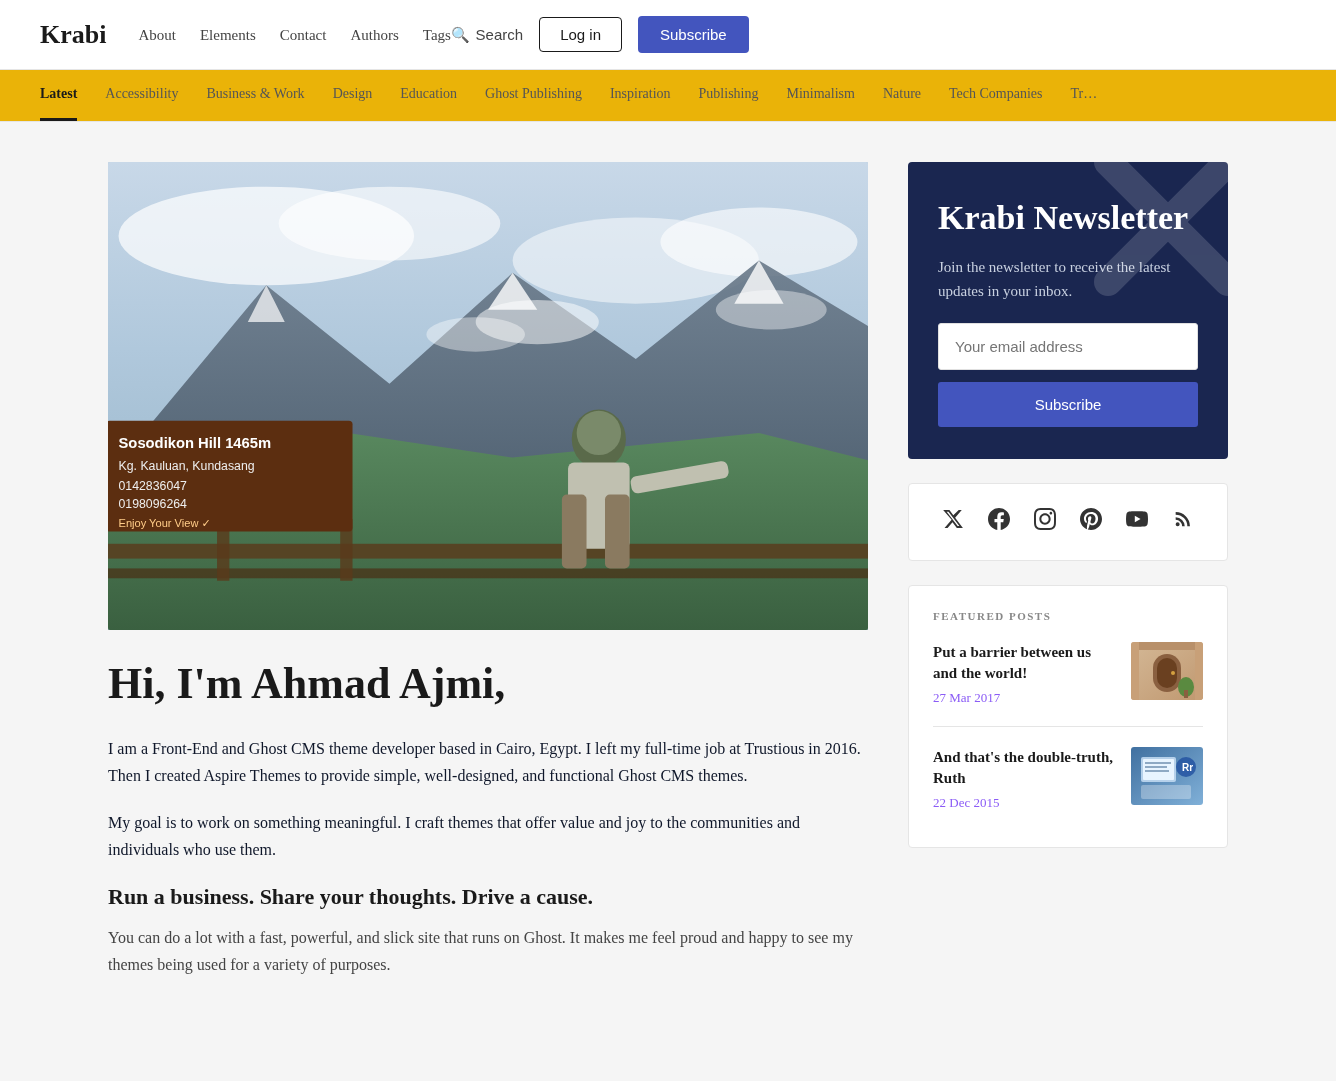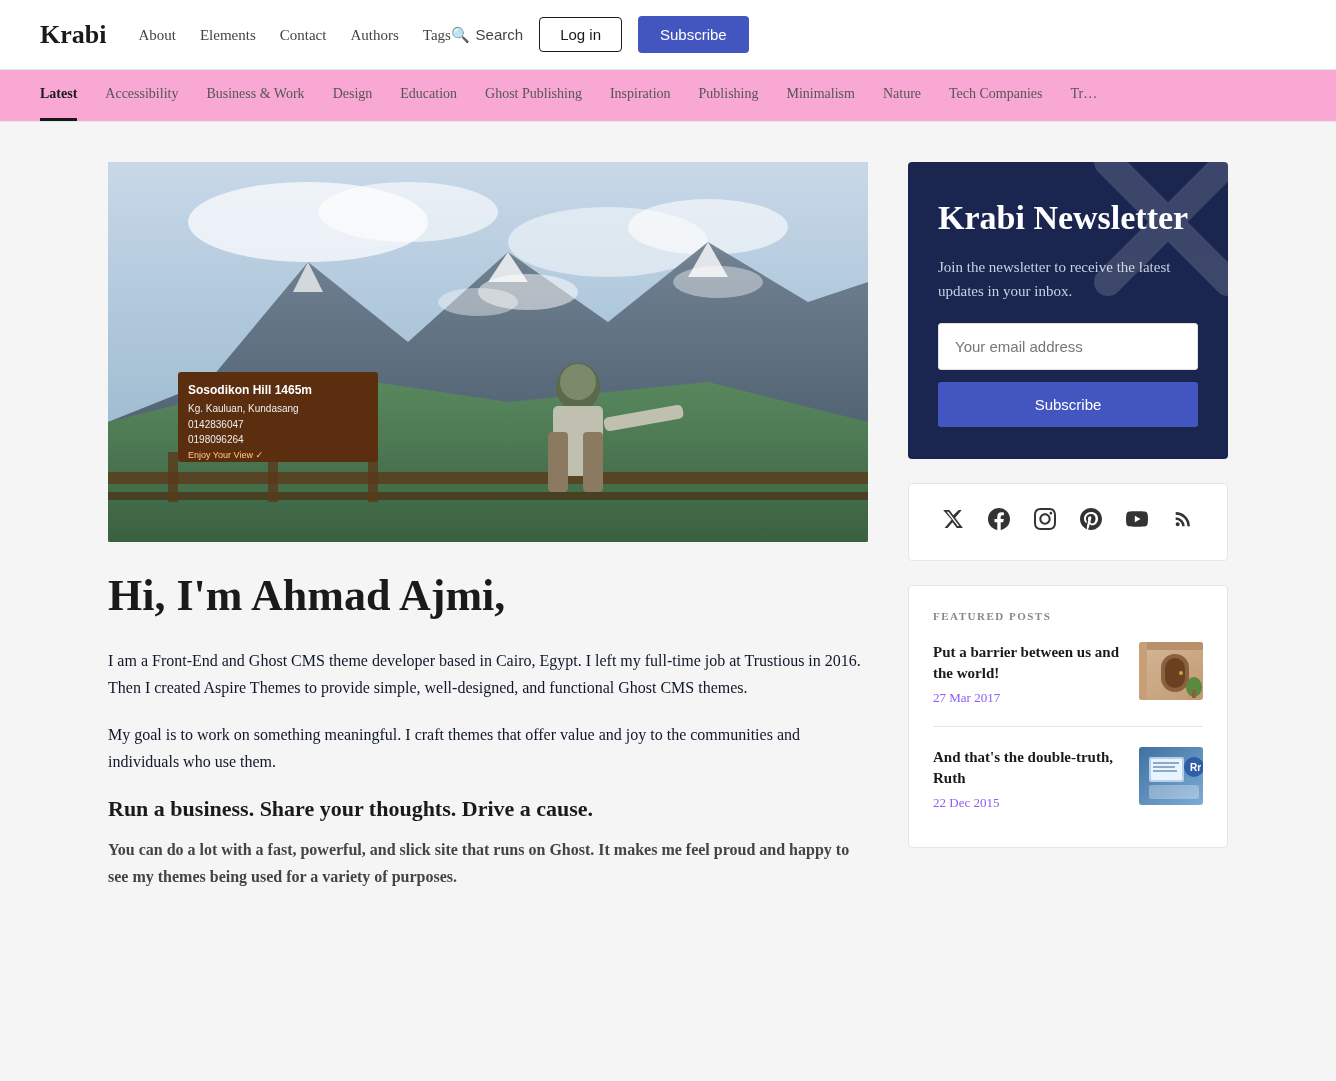--- a/index.html
+++ b/index.html
@@ -62,21 +62,21 @@
       border: none;
       padding: 10px 22px;
       border-radius: 4px;
       font-size: 15px;
       cursor: pointer;
       font-weight: 500;
     }
 
     
     .tags-nav {
-      background: #f9a8d4;
+      background: #eab308;
       border-bottom: 1px solid #e5e5e5;
       padding: 0 40px;
       display: flex;
       gap: 28px;
       overflow: hidden;
     }
     .tag-item {
       padding: 16px 0;
       font-size: 14px;
       color: #555;
@@ -97,21 +97,21 @@
       margin: 40px auto;
       padding: 0 40px;
       display: grid;
       grid-template-columns: 1fr 320px;
       gap: 40px;
     }
 
     
     .hero-image {
       width: 100%;
-      height: 380px;
+      height: 468px;
       background: linear-gradient(
         180deg,
         #87a8c8 0%,
         #6e9db8 20%,
         #5a8fa8 40%,
         #4a7a90 60%
       );
       border-radius: 2px;
       overflow: hidden;
       position: relative;
@@ -144,21 +144,20 @@
       font-size: 22px;
       font-weight: 800;
       color: #1a1a1a;
       margin-top: 16px;
       margin-bottom: 14px;
     }
     .section-text {
       font-size: 16px;
       color: #444;
       line-height: 1.7;
-      font-weight: bold;
     }
 
     
     .sidebar {}
 
     
     .newsletter-card {
       background: #1a2650;
       border-radius: 4px;
       padding: 36px 30px 32px;
@@ -262,21 +261,21 @@
       font-weight: 700;
       color: #1a1a1a;
       line-height: 1.4;
       margin-bottom: 6px;
     }
     .featured-post-date {
       font-size: 13px;
       color: #8b5cf6;
     }
     .featured-post-thumb {
-      width: 64px;
+      width: 72px;
       height: 58px;
       border-radius: 3px;
       flex-shrink: 0;
       overflow: hidden;
     }
   </style>
 </head>
 <body>
 
 <header class="header">

